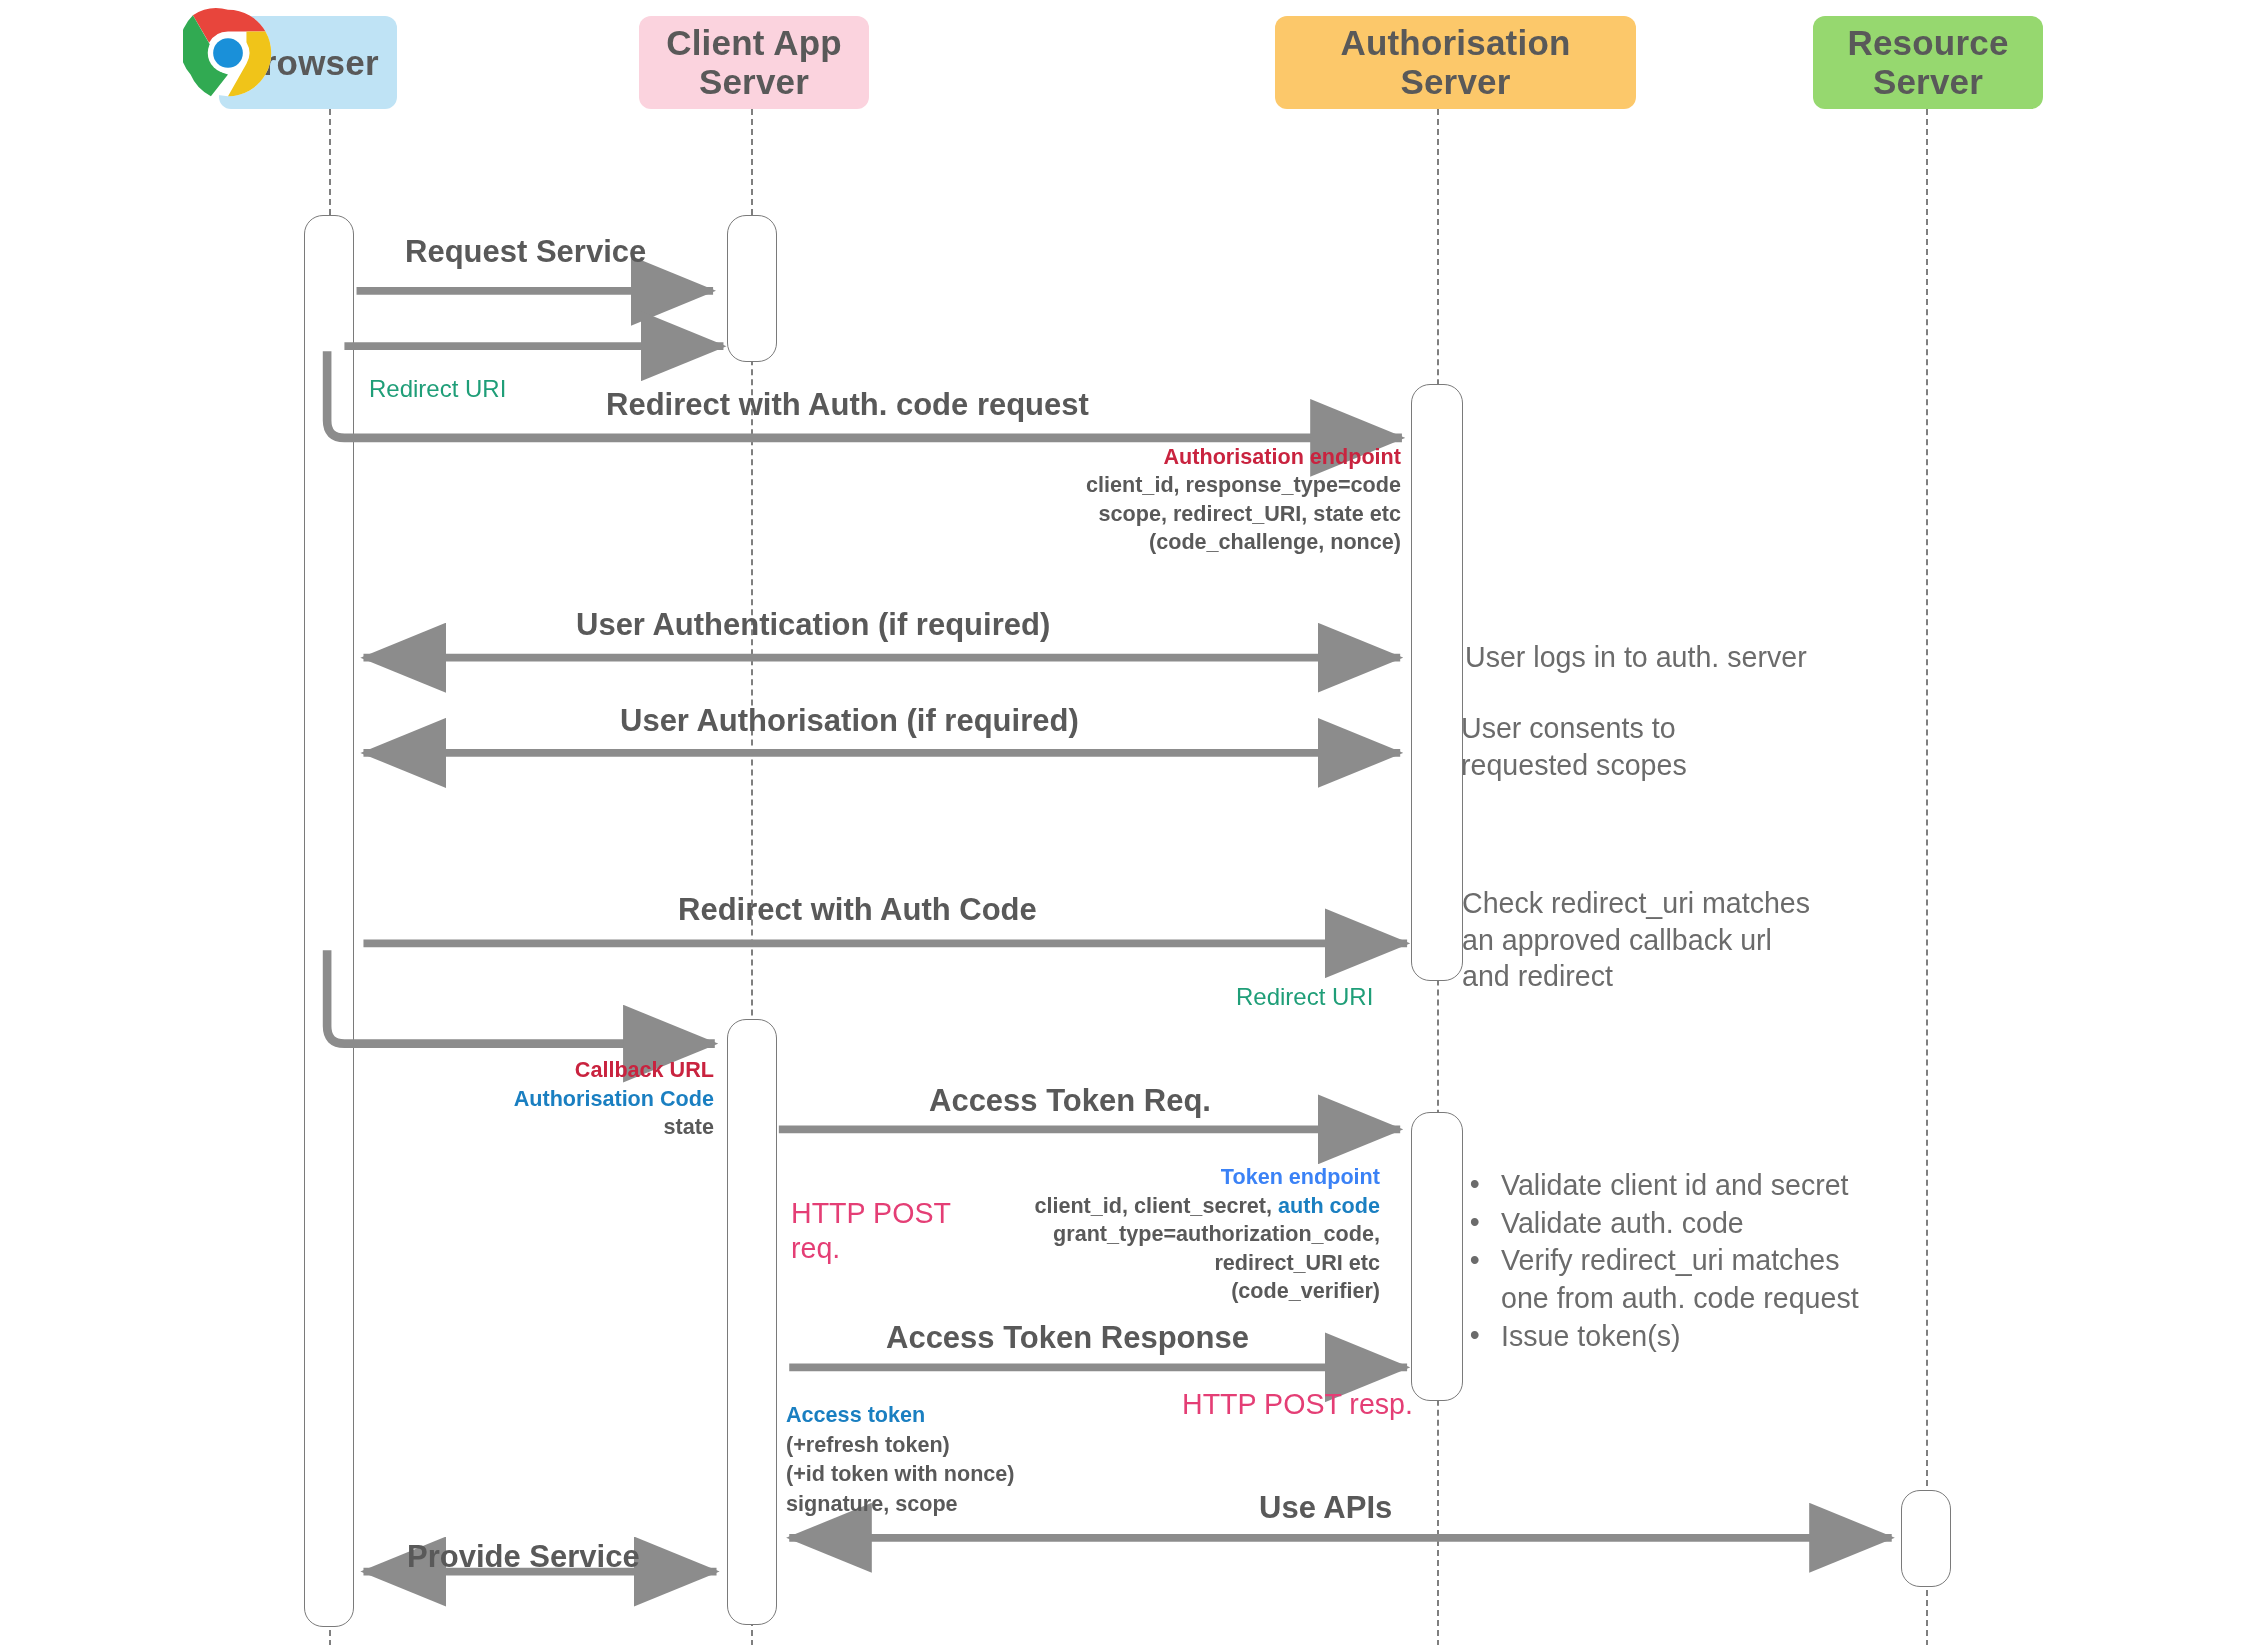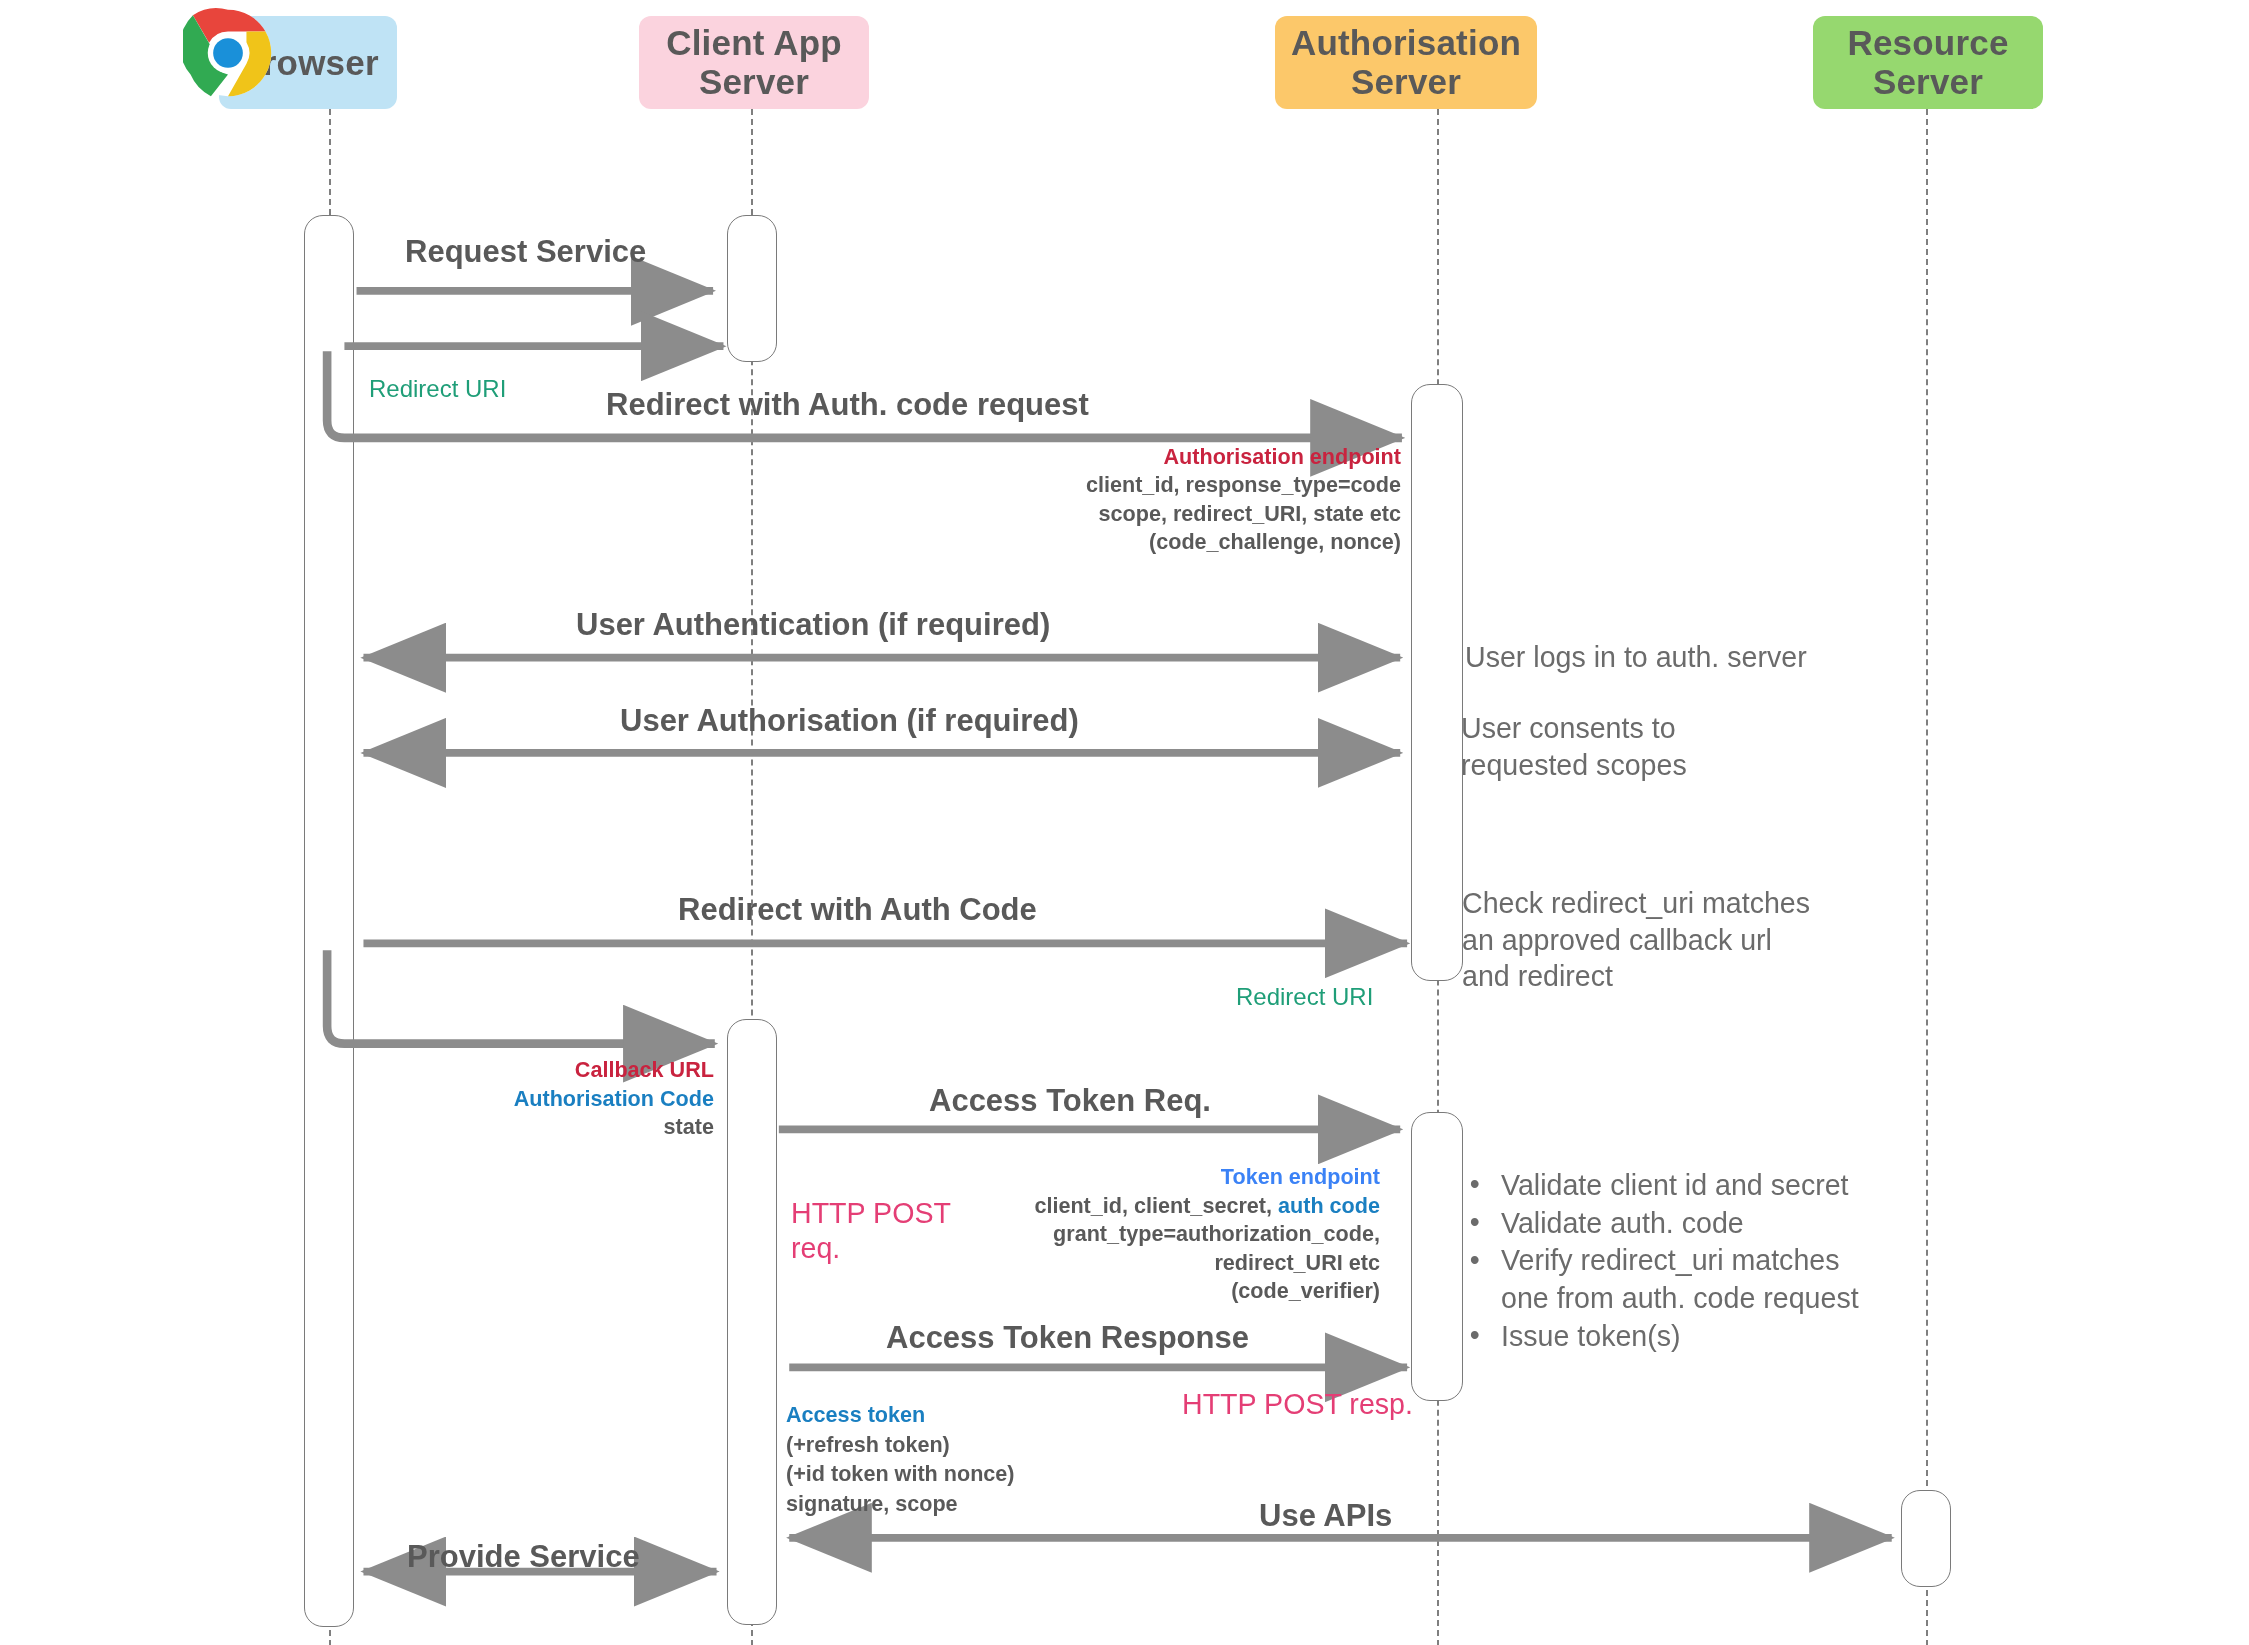--- a/index.html
+++ b/index.html
@@ -41,21 +41,21 @@
       <circle cx="50" cy="50" r="22.5" fill="#ffffff"></circle>
       <circle cx="50" cy="50" r="16.5" fill="#1a90d9"></circle>
     </svg>
   </div>
 
   <div class="actor-box" style="left:639px;top:15.6px;width:230px;height:93px;background:#fbd3de;font-size:35px;">
     <span class="actor-label" style="white-space:pre-line;">Client App
 Server</span>
   </div>
 
-  <div class="actor-box" style="left:1275px;top:15.6px;width:262px;height:93px;background:#fcc86a;font-size:35px;">
+  <div class="actor-box" style="left:1275px;top:15.6px;width:361px;height:93px;background:#fcc86a;font-size:35px;">
     <span class="actor-label" style="white-space:pre-line;">Authorisation
 Server</span>
   </div>
 
   <div class="actor-box" style="left:1813px;top:15.6px;width:230px;height:93px;background:#96d86f;font-size:35px;">
     <span class="actor-label" style="white-space:pre-line;">Resource
 Server</span>
   </div>
 
   <div class="lifeline" style="left:329px;top:109px;height:1537px;"></div>
@@ -110,21 +110,21 @@
   <div class="msg-label" style="left:576px;top:607px;font-size:31px;">User Authentication (if required)</div>
 
   <div class="msg-label" style="left:620px;top:703px;font-size:31px;">User Authorisation (if required)</div>
 
   <div class="msg-label" style="left:678px;top:892px;font-size:31px;">Redirect with Auth Code</div>
 
   <div class="msg-label" style="left:929px;top:1083px;font-size:31px;">Access Token Req.</div>
 
   <div class="msg-label" style="left:886px;top:1320px;font-size:31px;">Access Token Response</div>
 
-  <div class="msg-label" style="left:1259px;top:1490px;font-size:31px;margin-top:8px;">Use APIs</div>
+  <div class="msg-label" style="left:1259px;top:1490px;font-size:31px;">Use APIs</div>
 
   <div class="msg-label" style="left:407px;top:1523px;font-size:31px;margin-top:16px;">Provide Service</div>
 
   <div class="ann" style="left:369px;top:374px;font-size:24px;color:#1f9e78;">Redirect URI</div>
 
   <div class="ann" style="left:1236px;top:982px;font-size:24px;color:#1f9e78;">Redirect URI</div>
 
   <div style="position:absolute;left:987px;top:443px;width:414px;text-align:right;">
     <div class="note-bold" style="font-size:21.6px;color:#c9233f;line-height:1.3;">Authorisation endpoint</div>
     <div class="note-bold" style="font-size:21.6px;color:#595959;line-height:1.32;white-space:pre-line;">client_id, response_type=code

